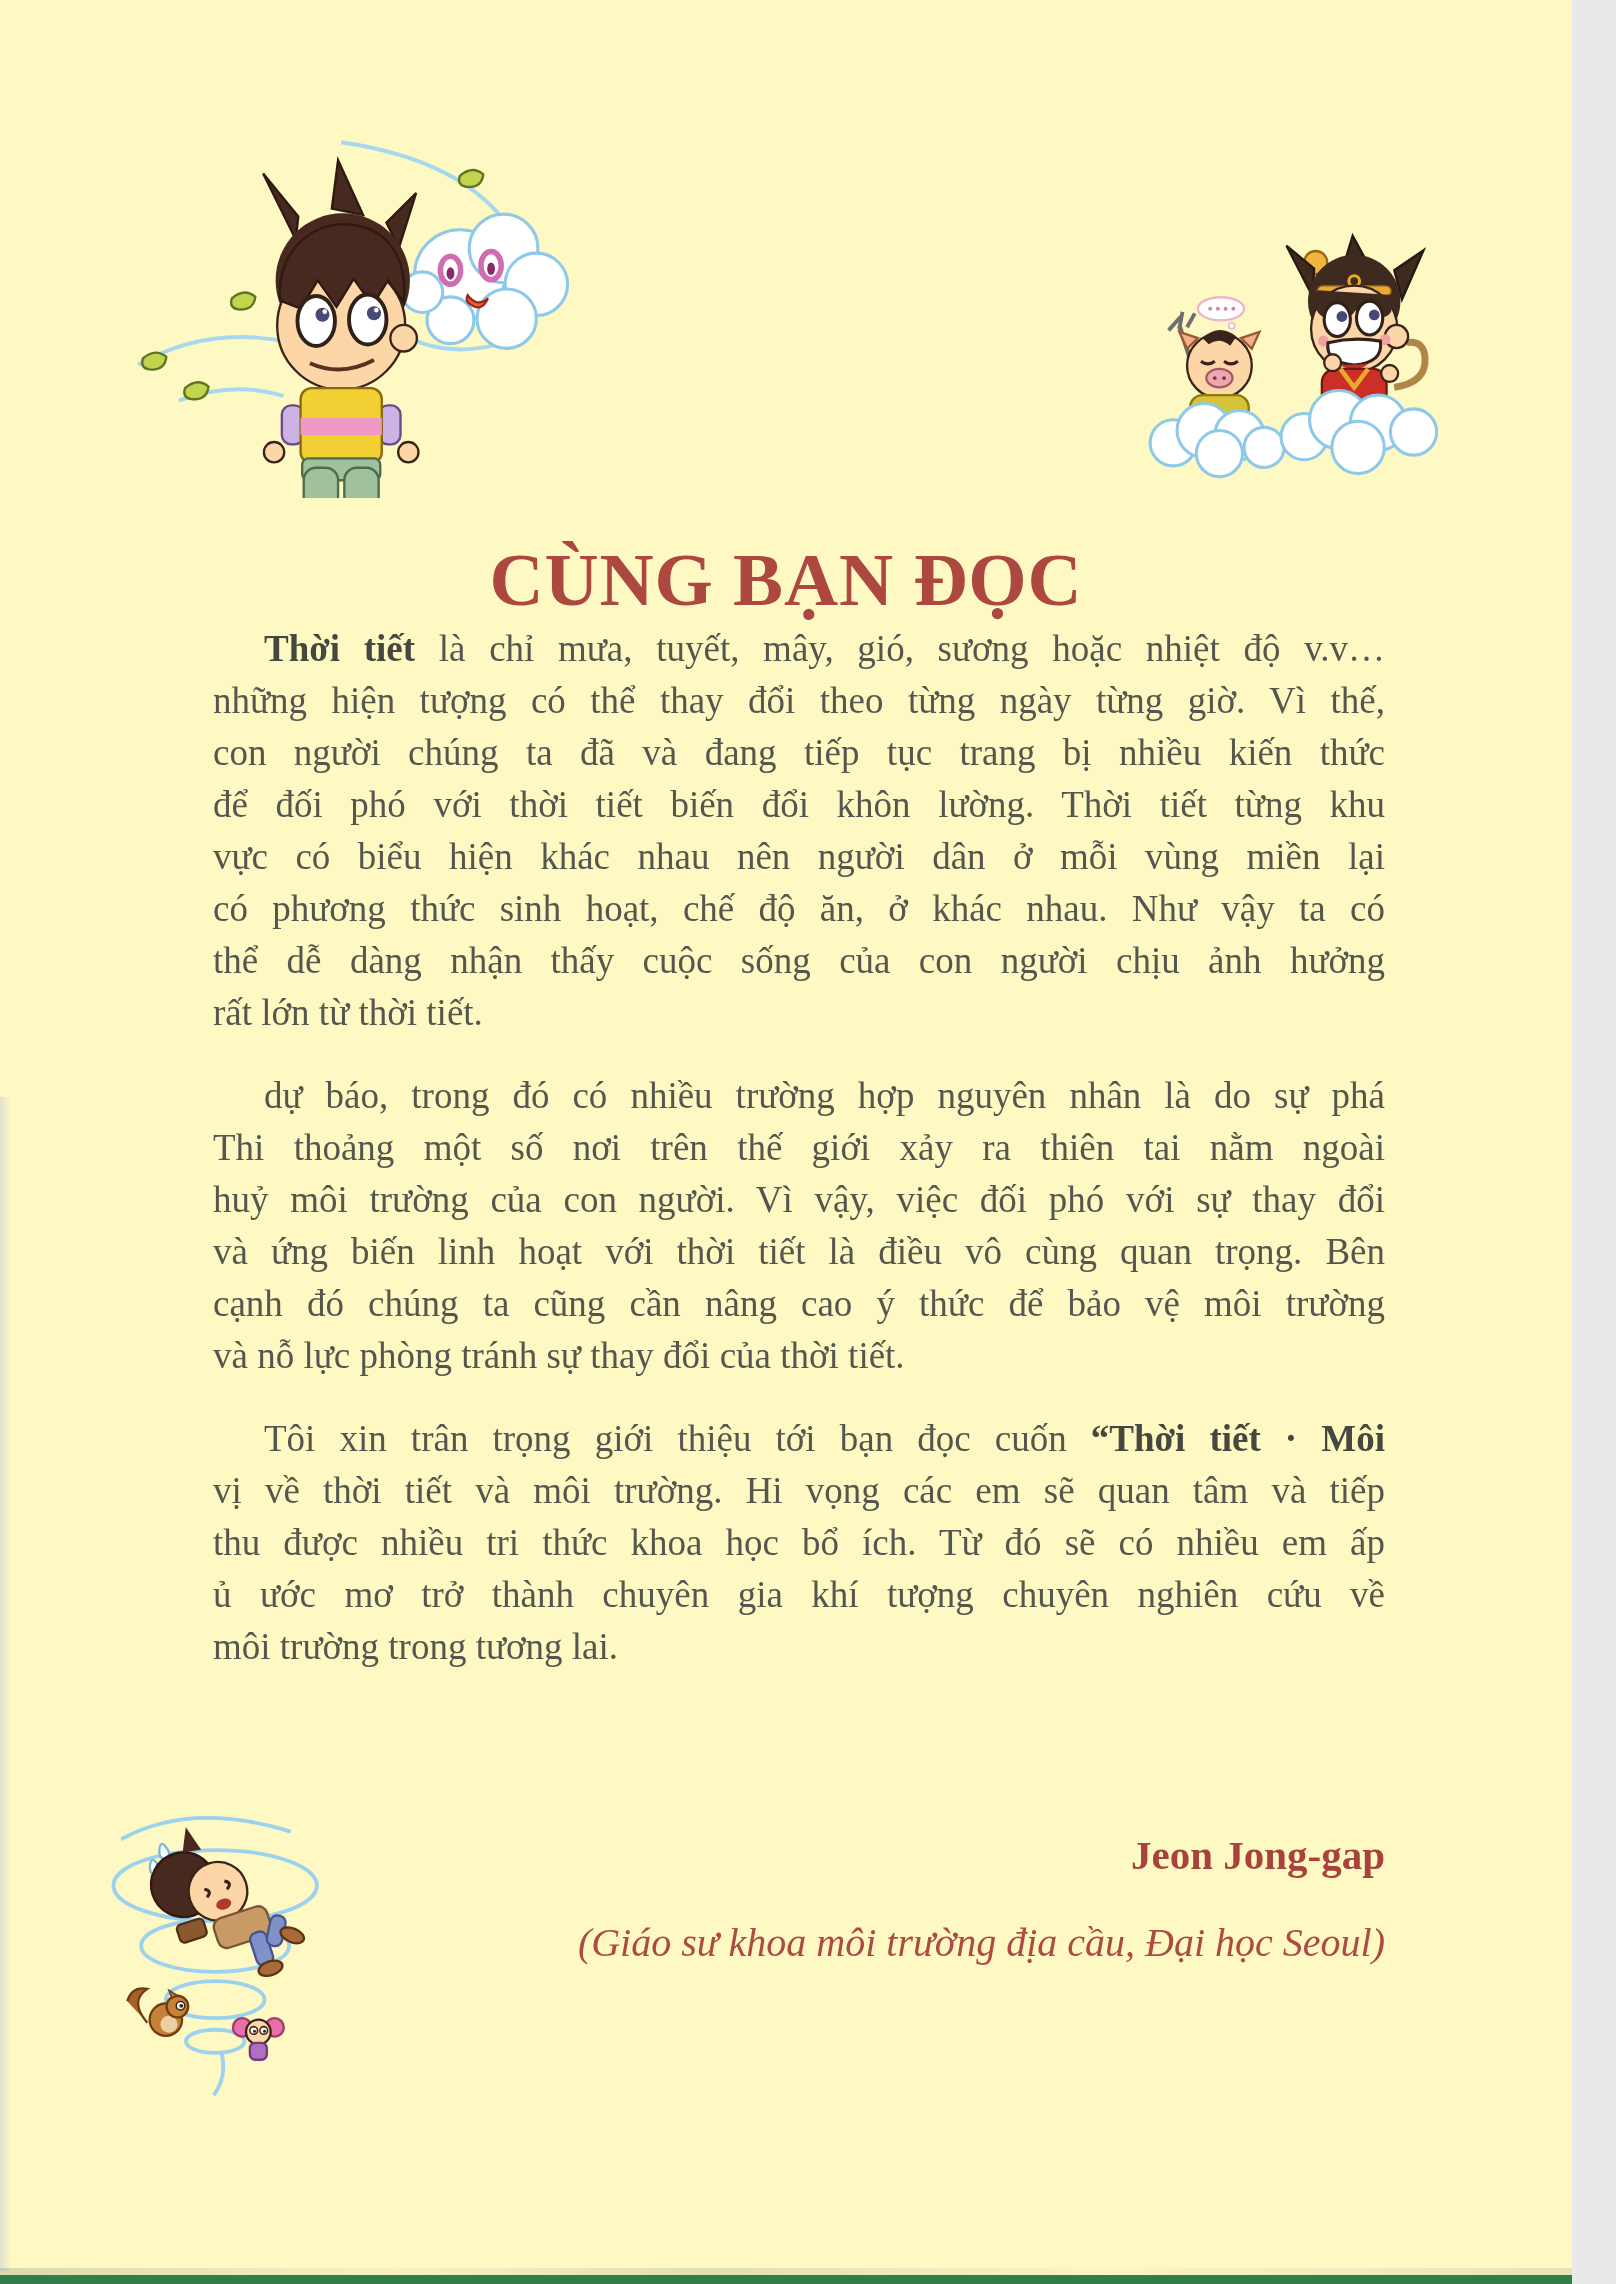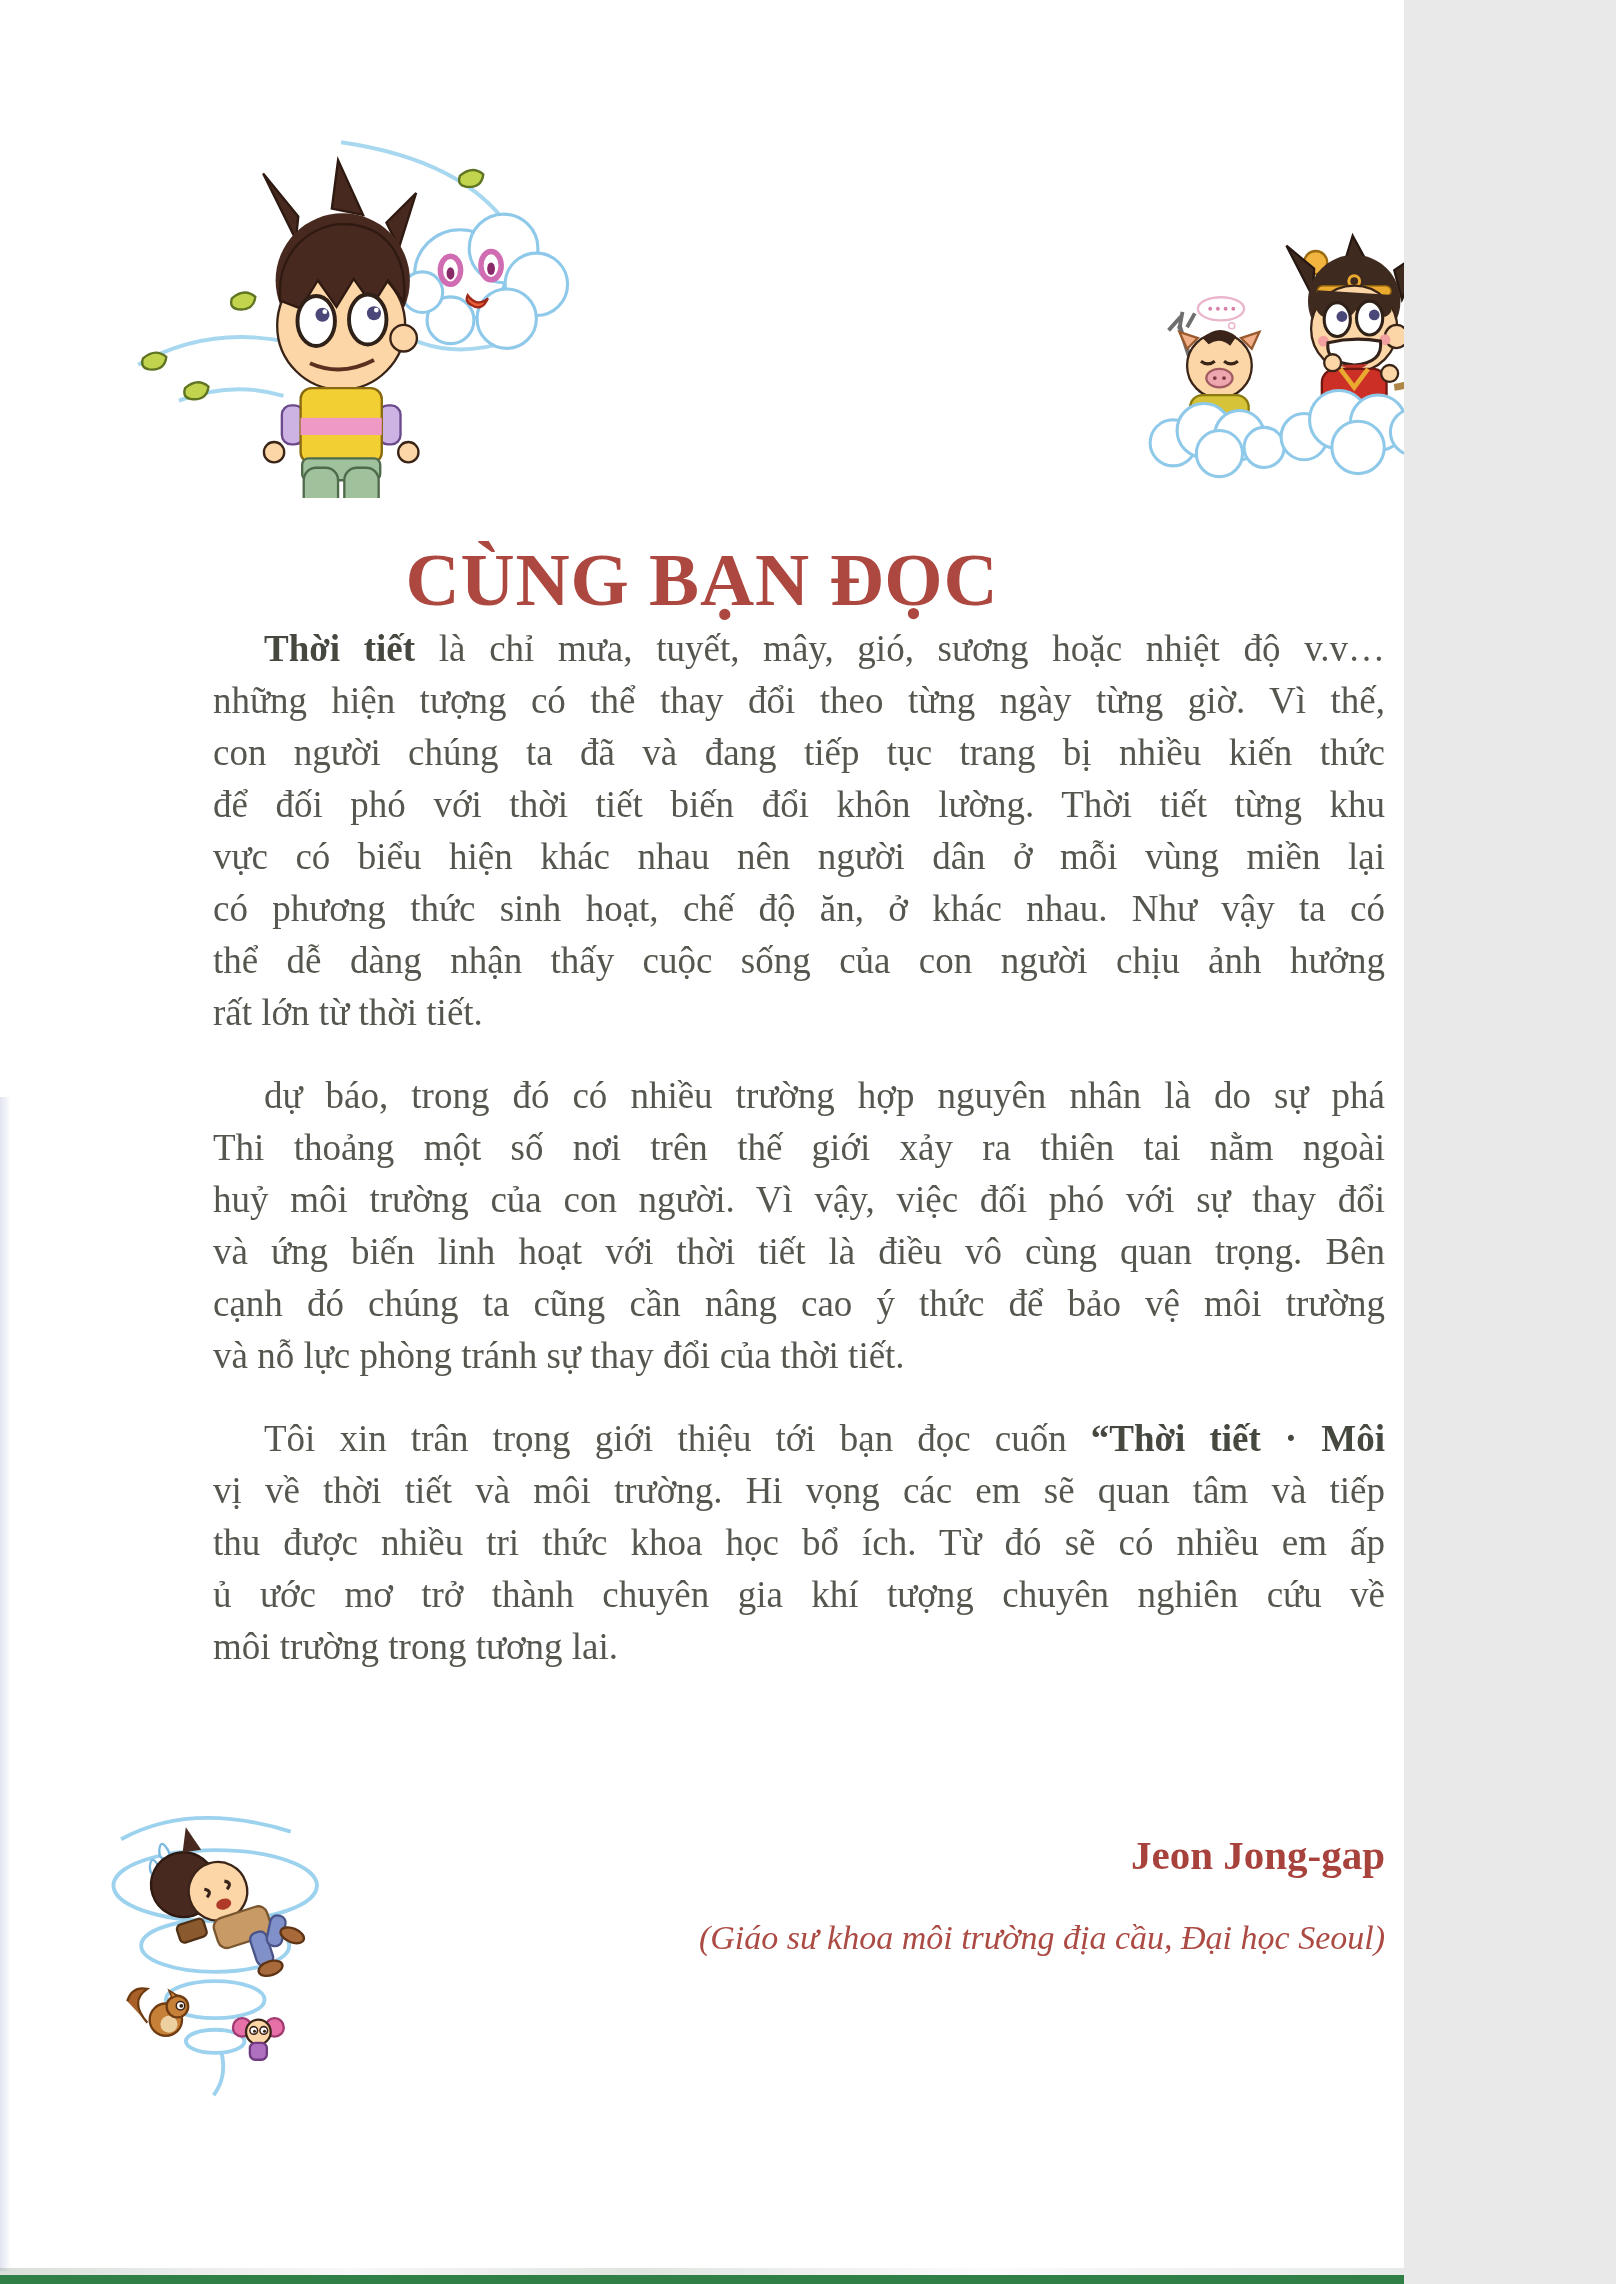--- a/index.html
+++ b/index.html
@@ -1,16 +1,16 @@
 <!DOCTYPE html>
 <html style="font-size:12.3px"><head>
 <meta charset="utf-8">
 <style>
   html,body{margin:0;padding:0;background:#e9e9e9;}
-  .page{position:relative;width:1404px;height:2284px;background:#ffffff;overflow:hidden;
+  .page{position:relative;width:1572px;height:2284px;background:#fef9c3;overflow:hidden;
         font-family:"Liberation Serif", serif;}
   
   .scan-edge-left{position:absolute;left:0;top:1097px;width:10.7px;height:1174px;
       background:linear-gradient(to right, rgba(188,196,224,.45), rgba(255,255,255,0));}
   .footer-fade{position:absolute;left:0;right:0;bottom:9.2px;height:7px;
       background:linear-gradient(to right, rgba(120,140,120,.28), rgba(180,190,180,.10) 25%,
       rgba(130,150,130,.25) 45%, rgba(200,206,200,.08) 70%, rgba(140,160,145,.22));}
   .footer-stripe{position:absolute;left:0;right:0;bottom:0;height:9.2px;background:#2f7f47;}
   
   .title{position:absolute;left:0;right:0;top:487px;text-align:center;
@@ -20,21 +20,21 @@
       font-size:37px;line-height:52px;color:#55574f;}
   .par{margin:0 0 31px 0;}
   .par .line{text-align:justify;text-align-last:justify;height:52px;white-space:nowrap;}
   .par .line.last{text-align-last:left;}
   .par .line:first-child{text-indent:51px;}
   .par b{font-weight:bold;color:#45483f;}
   
   .sig-name{position:absolute;left:213px;top:1831px;width:1172px;text-align:right;
       font-size:41px;font-weight:bold;color:#a8423c;}
   .sig-aff{position:absolute;left:213px;top:1919px;width:1172px;text-align:right;
-      font-size:34px;font-style:italic;color:#ac4a44;}
+      font-size:40px;font-style:italic;color:#ac4a44;}
   
   .illus{position:absolute;}
   .illus svg{display:block;width:100%;height:100%;}
   #illus-topleft{left:107px;top:130px;width:484px;height:368px;}
   #illus-topright{left:1127px;top:224px;width:362px;height:262px;}
   #illus-bottomleft{left:98px;top:1777px;width:239px;height:325px;}
 </style>
 </head>
 <body>
 

